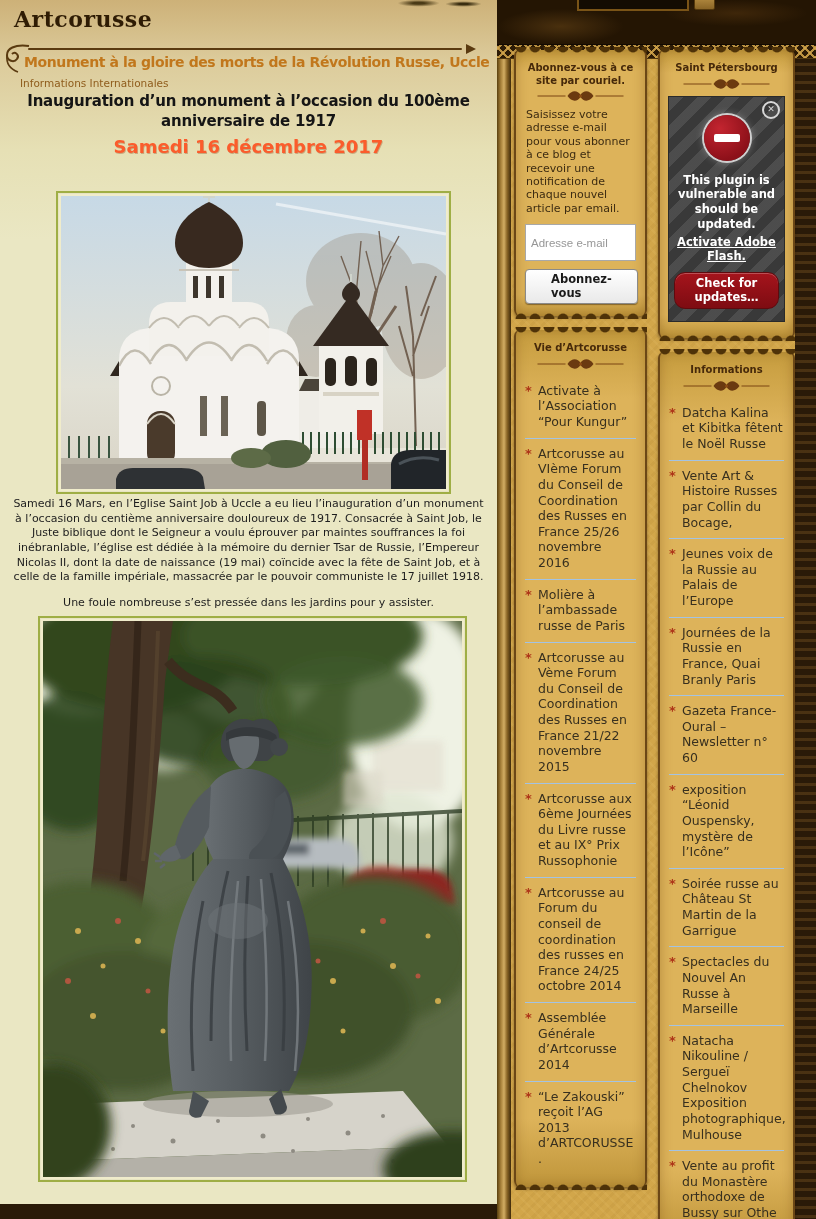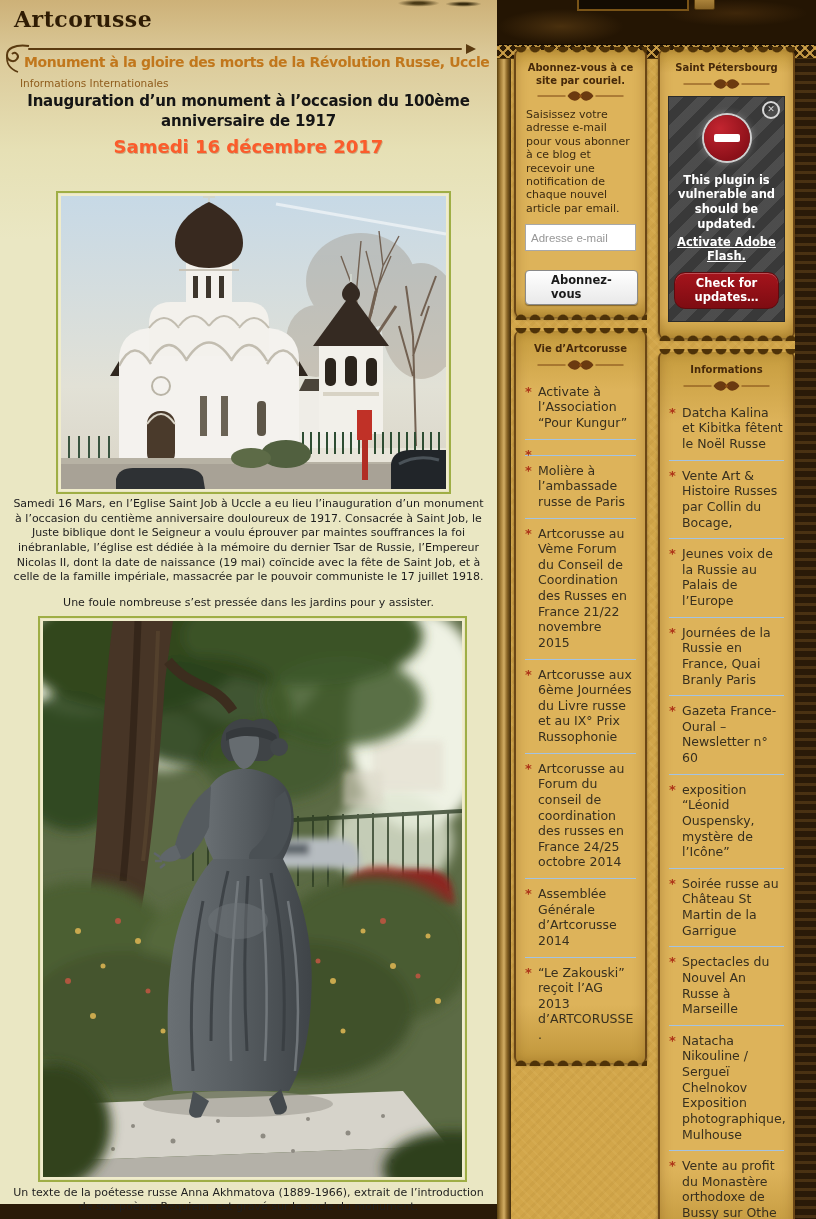--- a/index.html
+++ b/index.html
@@ -111,22 +111,22 @@
   }
   .sbox::after{
     content:"";position:absolute;bottom:-3px;left:-2px;right:-2px;height:7px;
     background-image:radial-gradient(circle 6px at 7px 7px,#4e3208 80%,rgba(78,50,8,0) 100%);
     background-size:14px 7px;background-repeat:repeat-x;
   }
   .sbox h3{margin:2px 0 3px;text-align:center;font-size:10px;font-weight:bold;color:#46290a;line-height:1.25;}
   .flr{display:block;margin:0 auto 6px;width:100%;height:12px;}
   .sub-desc{font-size:11px;line-height:1.22;color:#3d2c12;margin:4px 1px 9px;}
   .sub-input{
-    width:100%;box-sizing:border-box;height:27px;border:1px solid #a8a8a8;background:#fff;
-    font-size:11.5px;padding:12px 5px;color:#555;margin-bottom:19px;
+    width:100%;box-sizing:border-box;height:37px;border:1px solid #a8a8a8;background:#fff;
+    font-size:11.5px;padding:12px 5px;color:#555;margin-bottom:8px;
   }
   .sub-input::placeholder{color:#979797;}
   .sub-btn{
     display:inline-block;background:linear-gradient(#ffffff,#e9e9e9);border:1px solid #8a8a8a;
     border-radius:4px;padding:2px 25px 3px;font-size:11.5px;font-weight:bold;color:#1a1a1a;
     box-shadow:0 1px 1px rgba(60,40,10,.5);cursor:pointer;
   }
   .sbox ul{list-style:none;margin:2px 0 0;padding:0;}
   .sbox li{
     position:relative;padding:7px 0 8px 13px;font-size:12.5px;line-height:1.25;color:#38301f;cursor:pointer;
@@ -421,21 +421,20 @@
         <path d="M150,470 L146,490 C146,496 152,498 158,496 L166,480 Z" fill="#4a5054"></path>
         <path d="M238,468 L244,486 C244,492 238,495 232,493 L226,478 Z" fill="#43484c"></path>
       </g>
       <g filter="url(#bl6)">
         <ellipse cx="8" cy="505" rx="60" ry="62" fill="#31431f"></ellipse>
         <ellipse cx="410" cy="548" rx="70" ry="38" fill="#2e401d"></ellipse>
       </g>
     </svg>
   </figure>
 
-  <p class="caption">Un texte de la poétesse russe Anna Akhmatova (1889-1966), extrait de l’introduction de son poème Requiem, est gravé sur le socle du monument.</p>
 </div>
 
 <div class="page-edge"></div>
 <div class="side-area"></div>
 <div class="right-band"></div>
 
 <div class="topbar">
   <input class="search-input" type="text" style="">
   <div class="search-btn"></div>
 </div>
@@ -462,21 +461,21 @@
       <path d="M32,6 C36,0 42,0 45,5 C48,0 54,0 58,6 C54,12 48,12 45,7 C42,12 36,12 32,6 Z" fill="#6b3a10"></path>
       <circle cx="45" cy="6" r="1.6" fill="#8a4a14"></circle>
     </svg>
     <ul>
 
         <li>
           <span class="bullet">*</span><span>Activate à l’Association “Pour Kungur”</span>
         </li>
 
         <li>
-          <span class="bullet">*</span>
+          <span class="bullet">*</span><span>Artcorusse au VIème Forum du Conseil de Coordination des Russes en France 25/26 novembre 2016</span>
         </li>
 
         <li>
           <span class="bullet">*</span><span>Molière à l’ambassade russe de Paris</span>
         </li>
 
         <li>
           <span class="bullet">*</span><span>Artcorusse au Vème Forum du Conseil de Coordination des Russes en France 21/22 novembre 2015</span>
         </li>
 

